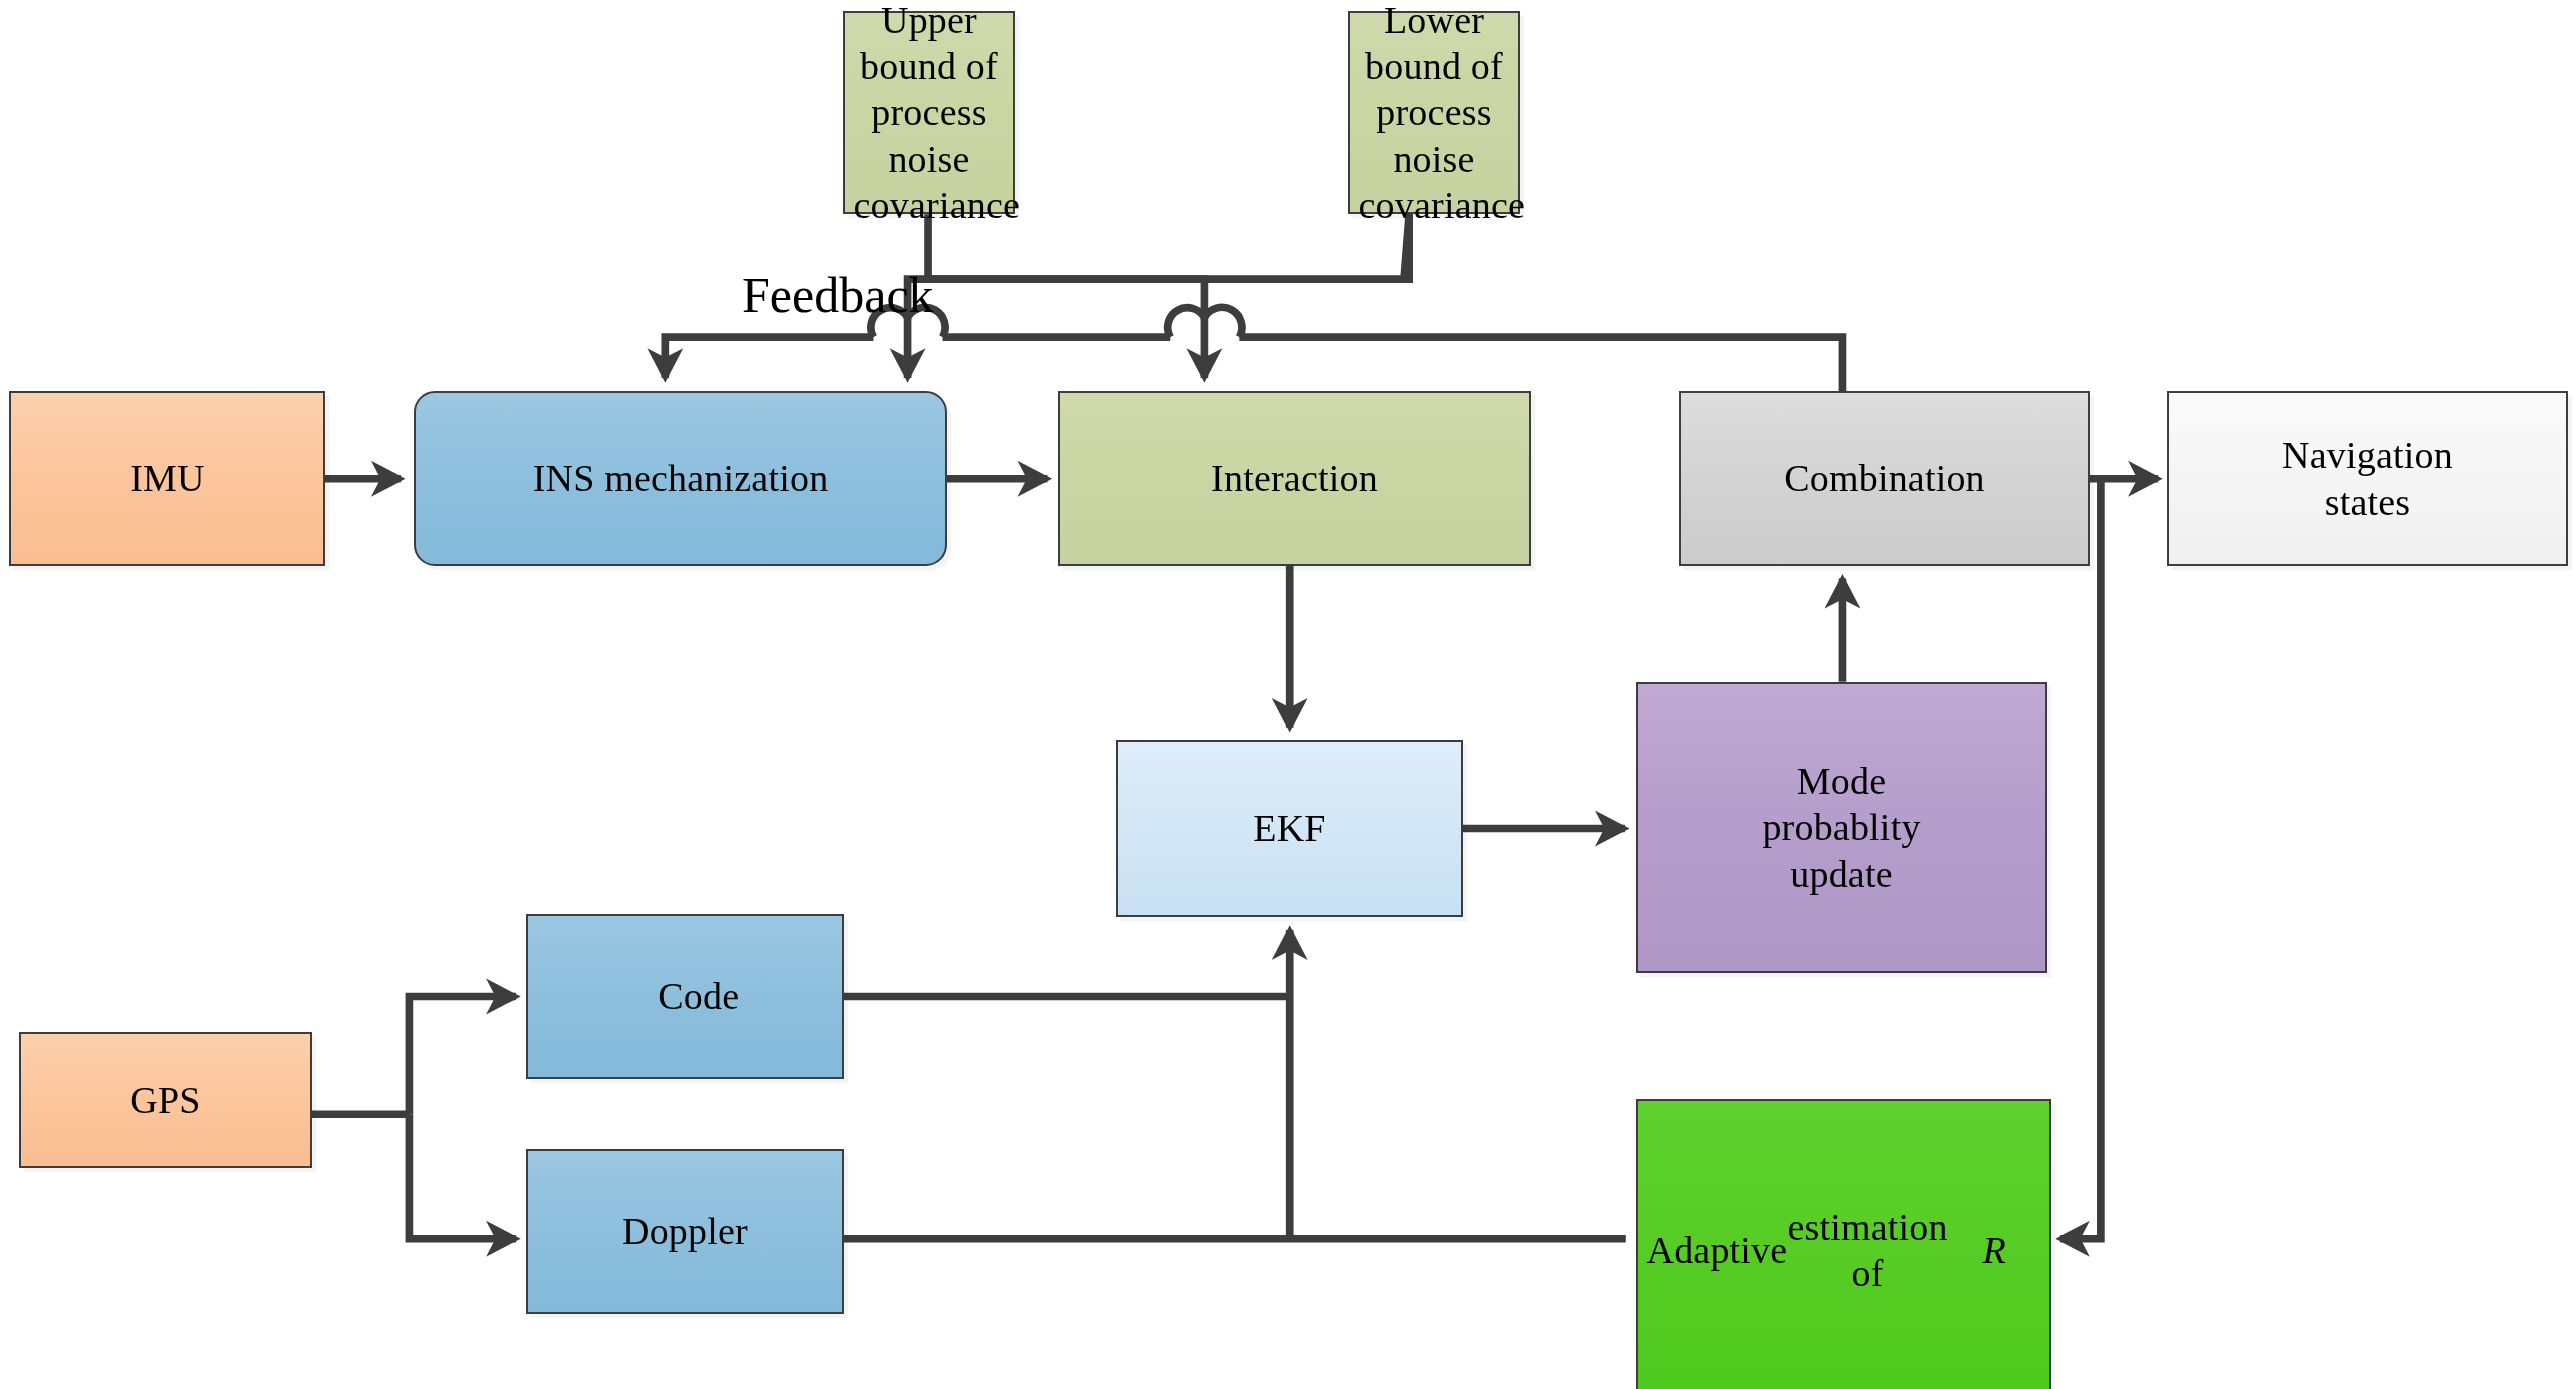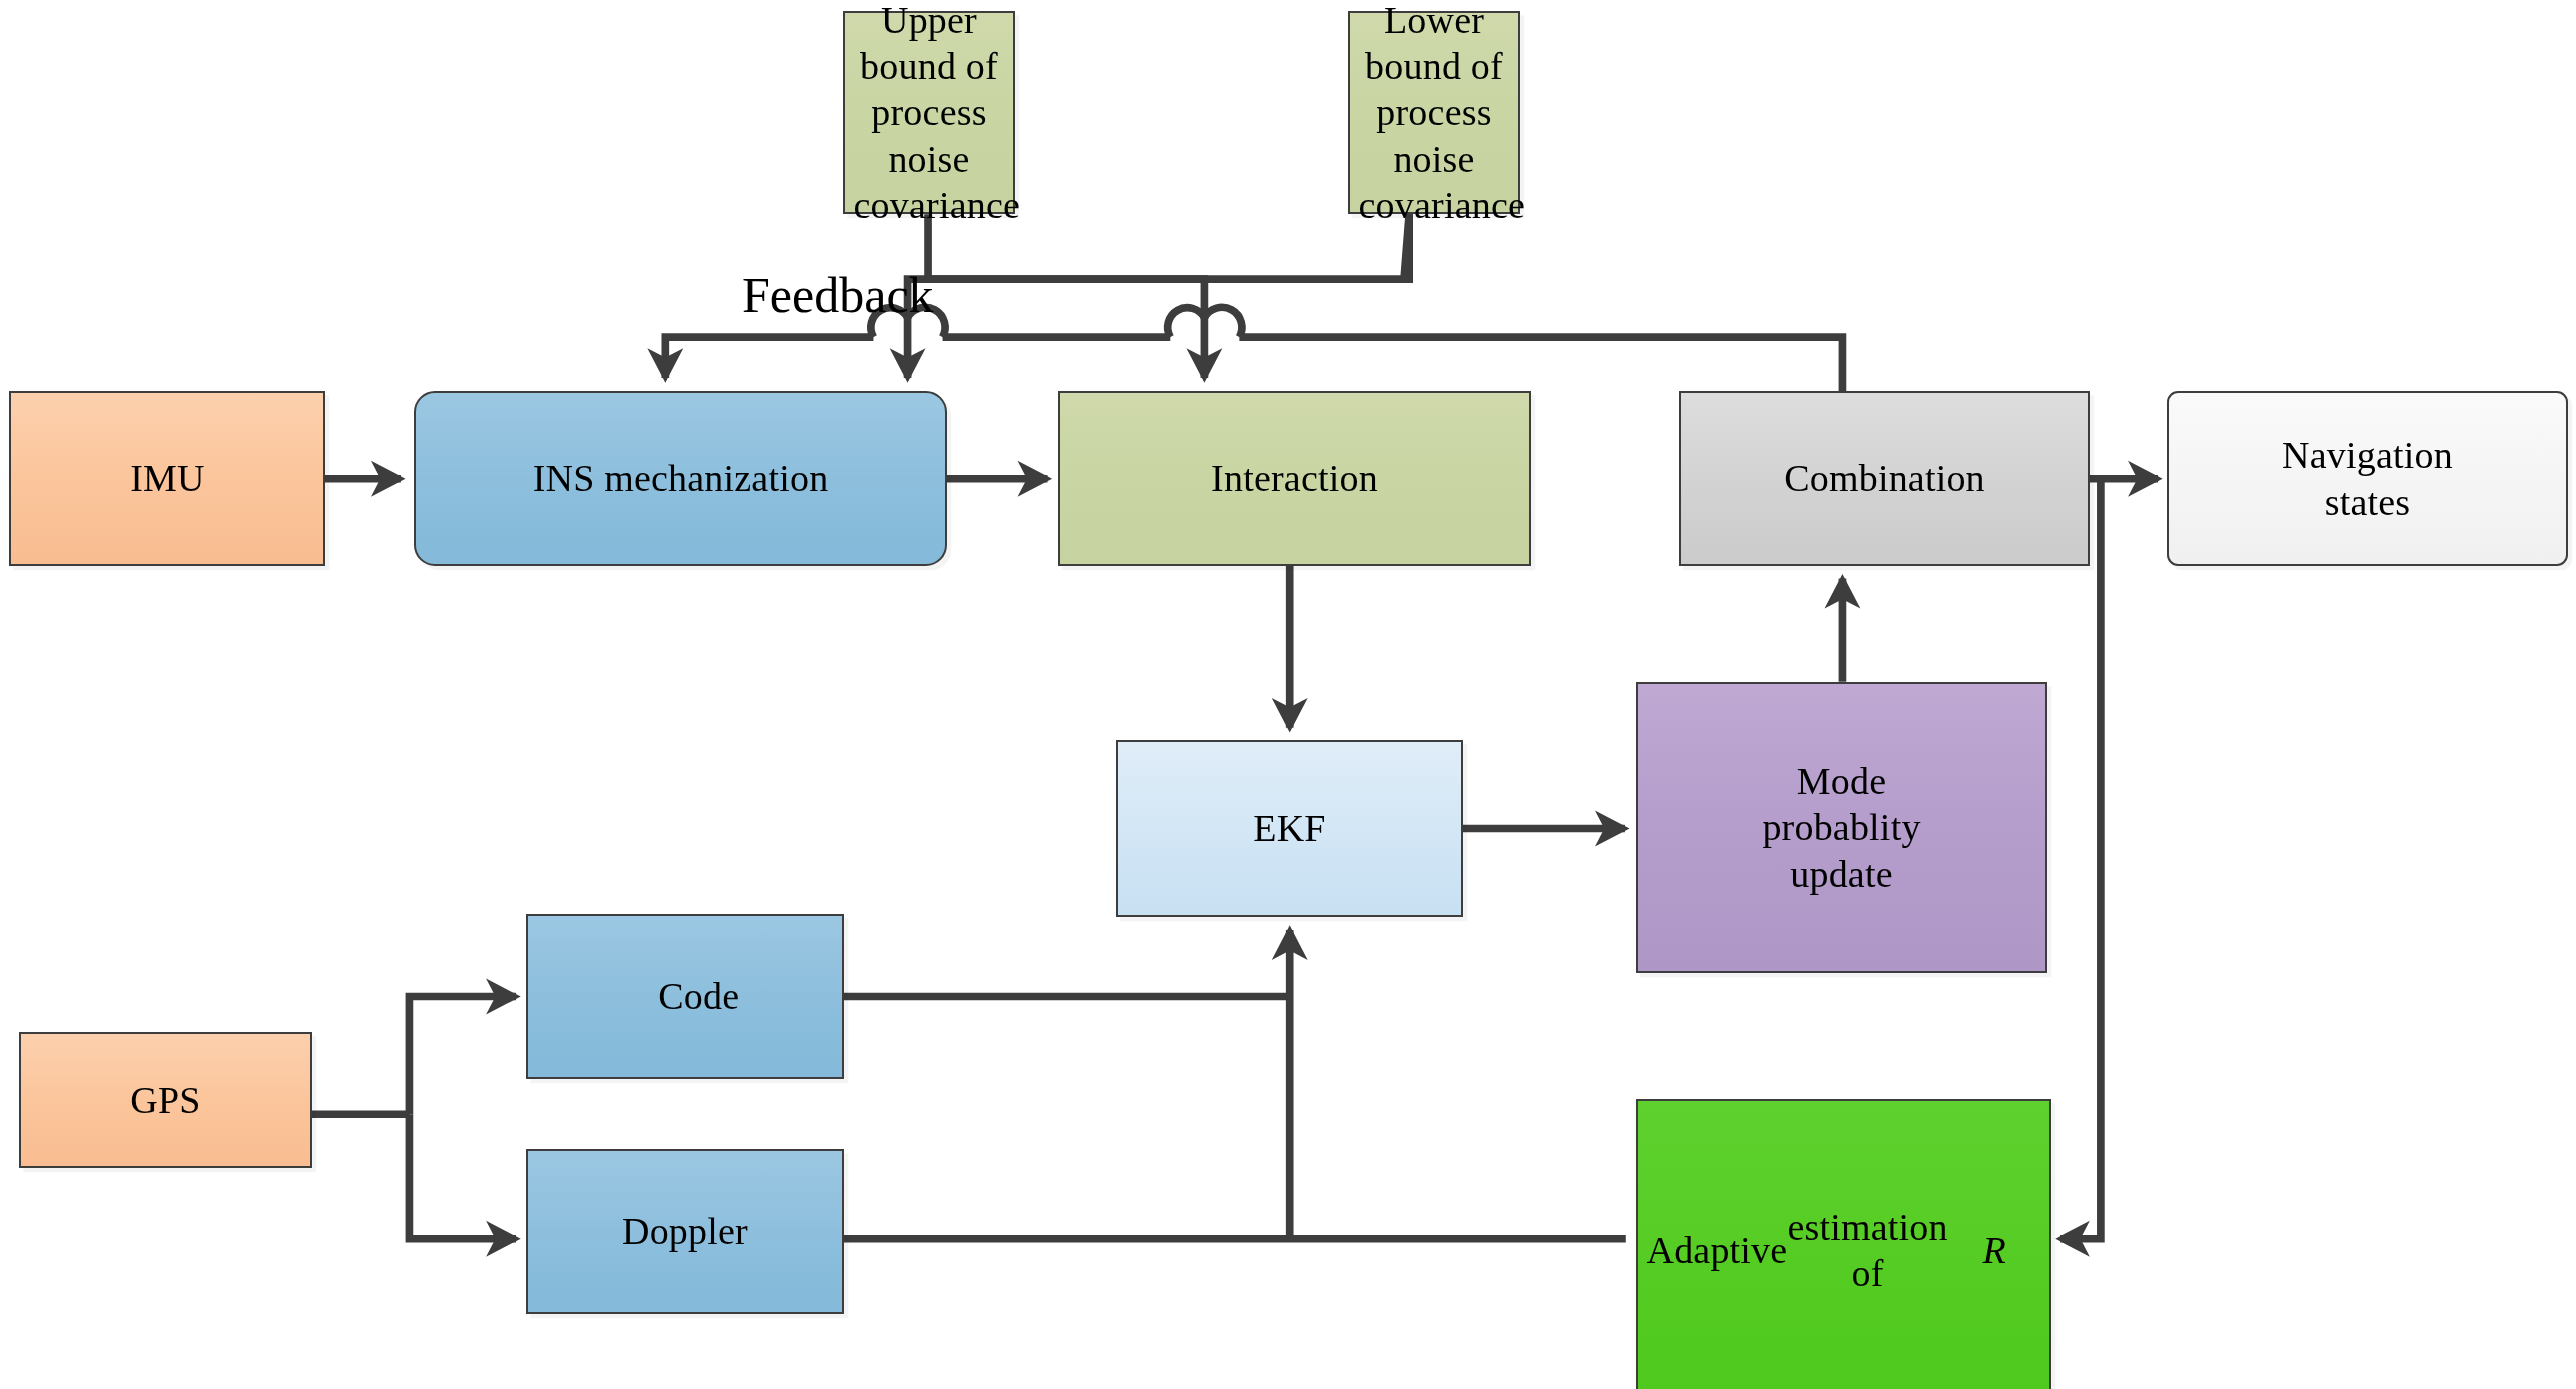--- a/index.html
+++ b/index.html
@@ -121,21 +121,21 @@
   </div>
 
   <div class="node fill-olive" style="left:1058px;top:391px;width:473px;height:175px;">
     <span>Interaction</span>
   </div>
 
   <div class="node fill-gray" style="left:1679px;top:391px;width:411px;height:175px;">
     <span>Combination</span>
   </div>
 
-  <div class="node fill-white" style="left:2167px;top:391px;width:401px;height:175px;flex-direction:column;border-radius:11px;">
+  <div class="node fill-white" style="left:2167px;top:391px;width:401px;height:175px;flex-direction:column;">
     <span>Navigation</span>
     <span>states</span>
   </div>
 
   <div class="node fill-ltblue" style="left:1116px;top:740px;width:347px;height:177px;">
     <span>EKF</span>
   </div>
 
   <div class="node fill-purple" style="left:1636px;top:682px;width:411px;height:291px;flex-direction:column;">
     <span>Mode</span>

